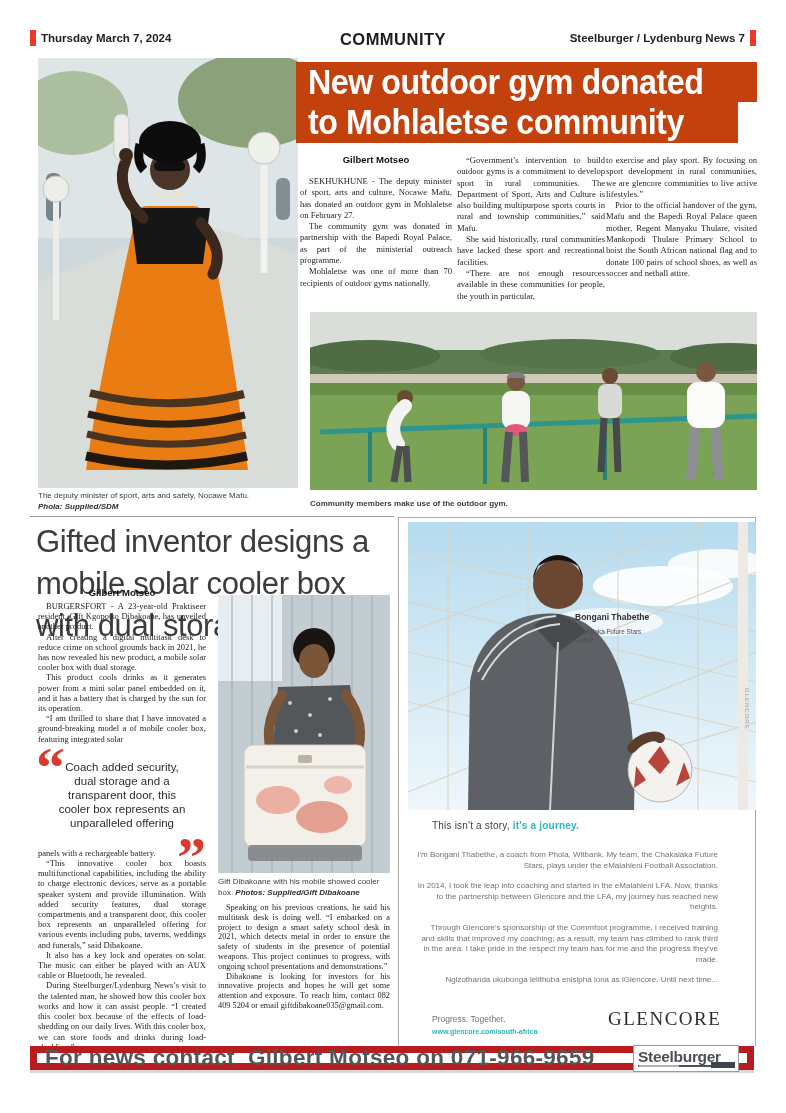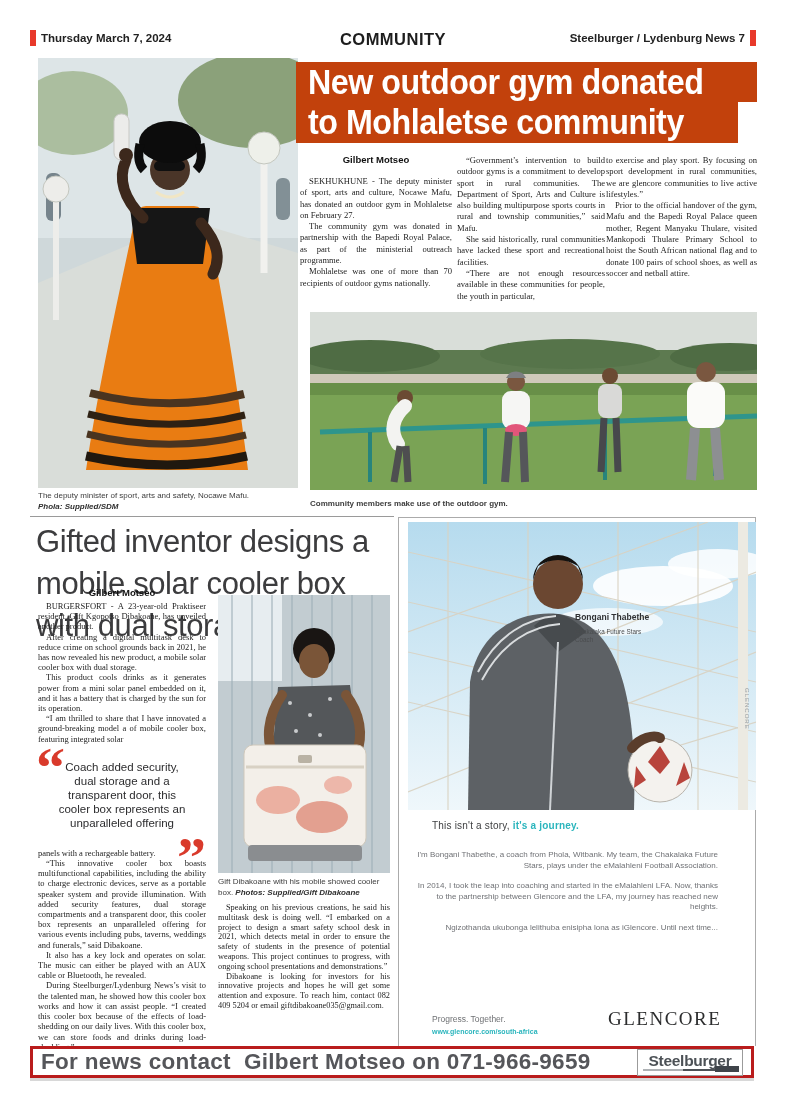--- a/index.html
+++ b/index.html
@@ -43,25 +43,25 @@
   .ad-vcredit{font-size:6px;color:#9aa0a4;letter-spacing:1px;writing-mode:vertical-rl;}
   .ad-heading{font-size:10px;letter-spacing:.2px;color:#3f4042;}
   .ad-heading .accent{color:#2ab5bd;font-weight:bold;}
   .ad-body{font-size:8px;line-height:10.6px;color:#6f7175;}
   .ad-body p{margin:0 0 10px 0;}
   .ad-tagline{font-size:8.5px;color:#6f7174;}
   .ad-url{font-size:7px;color:#2ab5bd;font-weight:bold;}
   .glencore-logo{font-family:"Liberation Serif",serif;font-size:19px;letter-spacing:1.5px;color:#2c2d2e;}
 
   
-  .footer-bar{left:30px;top:1046px;width:724px;height:32px;background:#fff;border:3px solid #b91c1c;
+  .footer-bar{left:30px;top:1046px;width:724px;height:24px;background:#fff;border:7px solid #b91c1c;
         box-shadow:0 3px 0 #d8d8d8;display:flex;align-items:center;padding:0 8px;box-sizing:border-box;z-index:5;}
   .footer-text{font-size:22.5px;font-weight:bold;color:#55565a;letter-spacing:.3px;white-space:pre-wrap;}
   .sb-logo{margin-left:auto;width:106px;height:27px;border:1px solid #9b9b9b;position:relative;
-        display:flex;flex-direction:column;justify-content:center;padding:0 4px;box-sizing:border-box;background:#fff;align-items:center;}
+        display:flex;flex-direction:column;justify-content:center;padding:0 4px;box-sizing:border-box;background:#fff;}
   .sb-logo .sb-word{font-size:15.5px;font-weight:bold;color:#4c5156;letter-spacing:-.3px;border-bottom:2px solid #4c5156;line-height:16px;}
   .sb-logo .sb-tag{position:absolute;right:3px;bottom:3px;width:24px;height:6px;background:#3f444a;}
   .sb-logo .sb-line{position:absolute;left:5px;bottom:4px;width:40px;height:2px;background:#aeb2b5;}
 </style>
 </head>
 <body>
 
 <div id="page">
 
   <div class="abs hdr-date">
@@ -280,20 +280,21 @@
     <span>Coach</span>
   </div>
   <div class="abs ad-vcredit" style="left:744px;top:688px;">GLENCORE</div>
 
   <div class="abs ad-heading" style="left:432px;top:820px;width:310px;">
     <span>This isn't a story, </span><span class="accent">it's a journey.</span>
   </div>
   <div class="abs ad-body" style="left:416px;top:850px;width:302px;text-align:right;">
       <p>I'm Bongani Thabethe, a coach from Phola, Witbank. My team, the Chakalaka Future Stars, plays under the eMalahleni Football Association.</p>
       <p>In 2014, I took the leap into coaching and started in the eMalahleni LFA. Now, thanks to the partnership between Glencore and the LFA, my journey has reached new heights.</p>
+      <p>Through Glencore's sponsorship of the Commfoot programme, I received training and skills that improved my coaching; as a result, my team has climbed to rank third in the area. I take pride in the respect my team has for me and the progress they've made.</p>
       <p>Ngizothanda ukubonga lelithuba enisipha lona as iGlencore. Until next time...</p>
     </div>
 
   <div class="abs ad-tagline" style="left:432px;top:1014px;">Progress. Together.</div>
   <div class="abs ad-url" style="left:432px;top:1028px;">www.glencore.com/south-africa</div>
   <div class="abs glencore-logo" style="left:608px;top:1008px;">GLENCORE</div>
 
   <div class="abs footer-bar">
     <span class="footer-text">For news contact  Gilbert Motseo on 071-966-9659</span>
     <span class="sb-logo">

